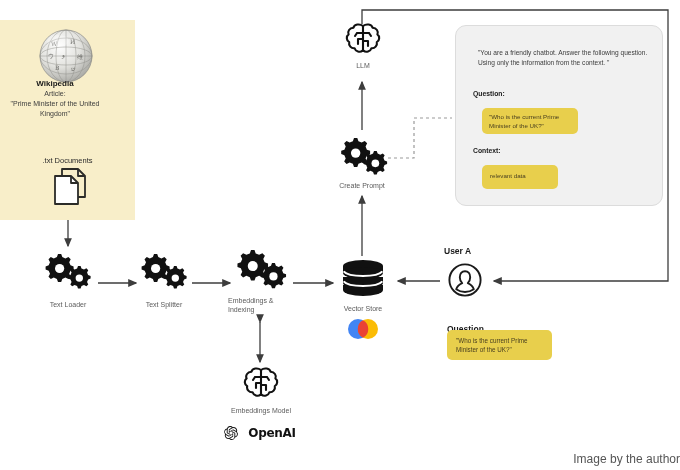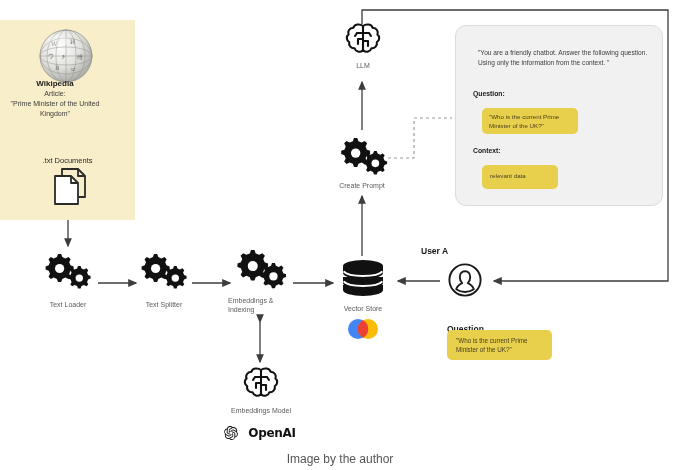--- a/index.html
+++ b/index.html
@@ -42,41 +42,41 @@
   #prompt-q-box{position:absolute;left:482px;top:108px;width:96px;height:26px;
                 background:#e8cf4c;border-radius:5px;}
   #prompt-q-text{position:absolute;left:489px;top:112px;width:86px;font-size:6.2px;
                  color:#4a4020;line-height:1.5;}
   #prompt-c-label{position:absolute;left:473px;top:147px;font-size:6.8px;font-weight:bold;color:#1a1a1a;}
   #prompt-c-box{position:absolute;left:482px;top:165px;width:76px;height:24px;
                 background:#e8cf4c;border-radius:5px;}
   #prompt-c-text{position:absolute;left:490px;top:172px;width:70px;font-size:6.2px;color:#4a4020;}
 
   
-  #user-a-label{position:absolute;left:421px;top:246px;font-size:8.5px;font-weight:bold;color:#1a1a1a;}
+  #user-a-label{position:absolute;left:444px;top:246px;font-size:8.5px;font-weight:bold;color:#1a1a1a;}
   #user-avatar{position:absolute;left:448px;top:263px;width:34px;height:34px;}
   #question-label{position:absolute;left:447px;top:314px;font-size:8.5px;font-weight:bold;color:#1a1a1a;margin-top:10px;}
   #question-box{position:absolute;left:447px;top:330px;width:105px;height:30px;
                 background:#e8cf4c;border-radius:5px;}
   #question-text{position:absolute;left:456px;top:336px;width:94px;font-size:6.3px;
                  color:#4a4020;line-height:1.5;}
 
   
   #vstore-icon{position:absolute;left:341px;top:259px;width:44px;height:38px;}
   #vstore-label{position:absolute;left:330px;top:304px;width:66px;}
   #chroma-logo{position:absolute;left:347px;top:318px;width:32px;height:22px;}
 
   
   #openai-wrap{position:absolute;left:210px;top:423px;width:100px;height:20px;
                display:flex;align-items:center;justify-content:center;gap:10px;}
   #openai-word{font-size:12px;font-weight:bold;letter-spacing:-0.3px;color:#111;
                font-family:"DejaVu Sans",sans-serif;}
 
   
-  #footer-caption{position:absolute;left:0;top:452px;width:680px;text-align:center;
+  #footer-caption{position:absolute;left:0;top:452px;width:680px;text-align:right;
                   font-size:12px;color:#555;}
 
   svg{display:block;overflow:visible;}
 </style>
 </head>
 <body>
 
 <div id="canvas">
 
   <svg class="abs" style="left:0;top:0;width:680px;height:470px;">

